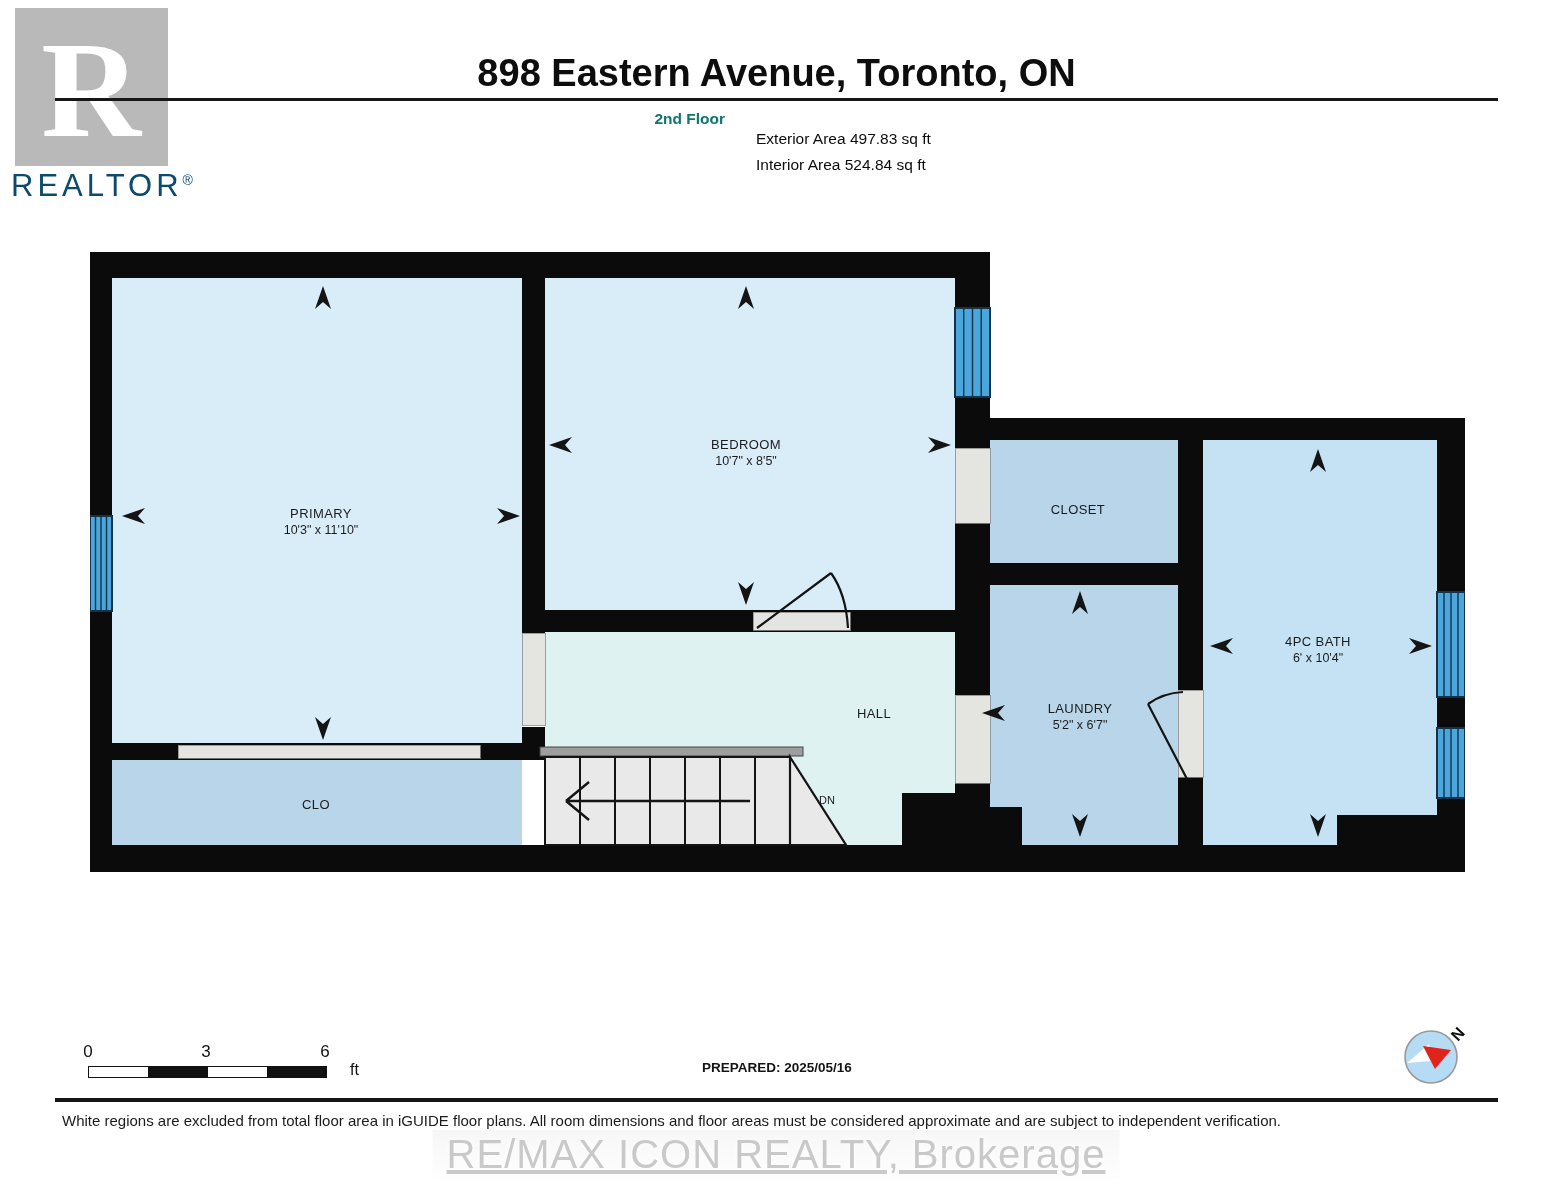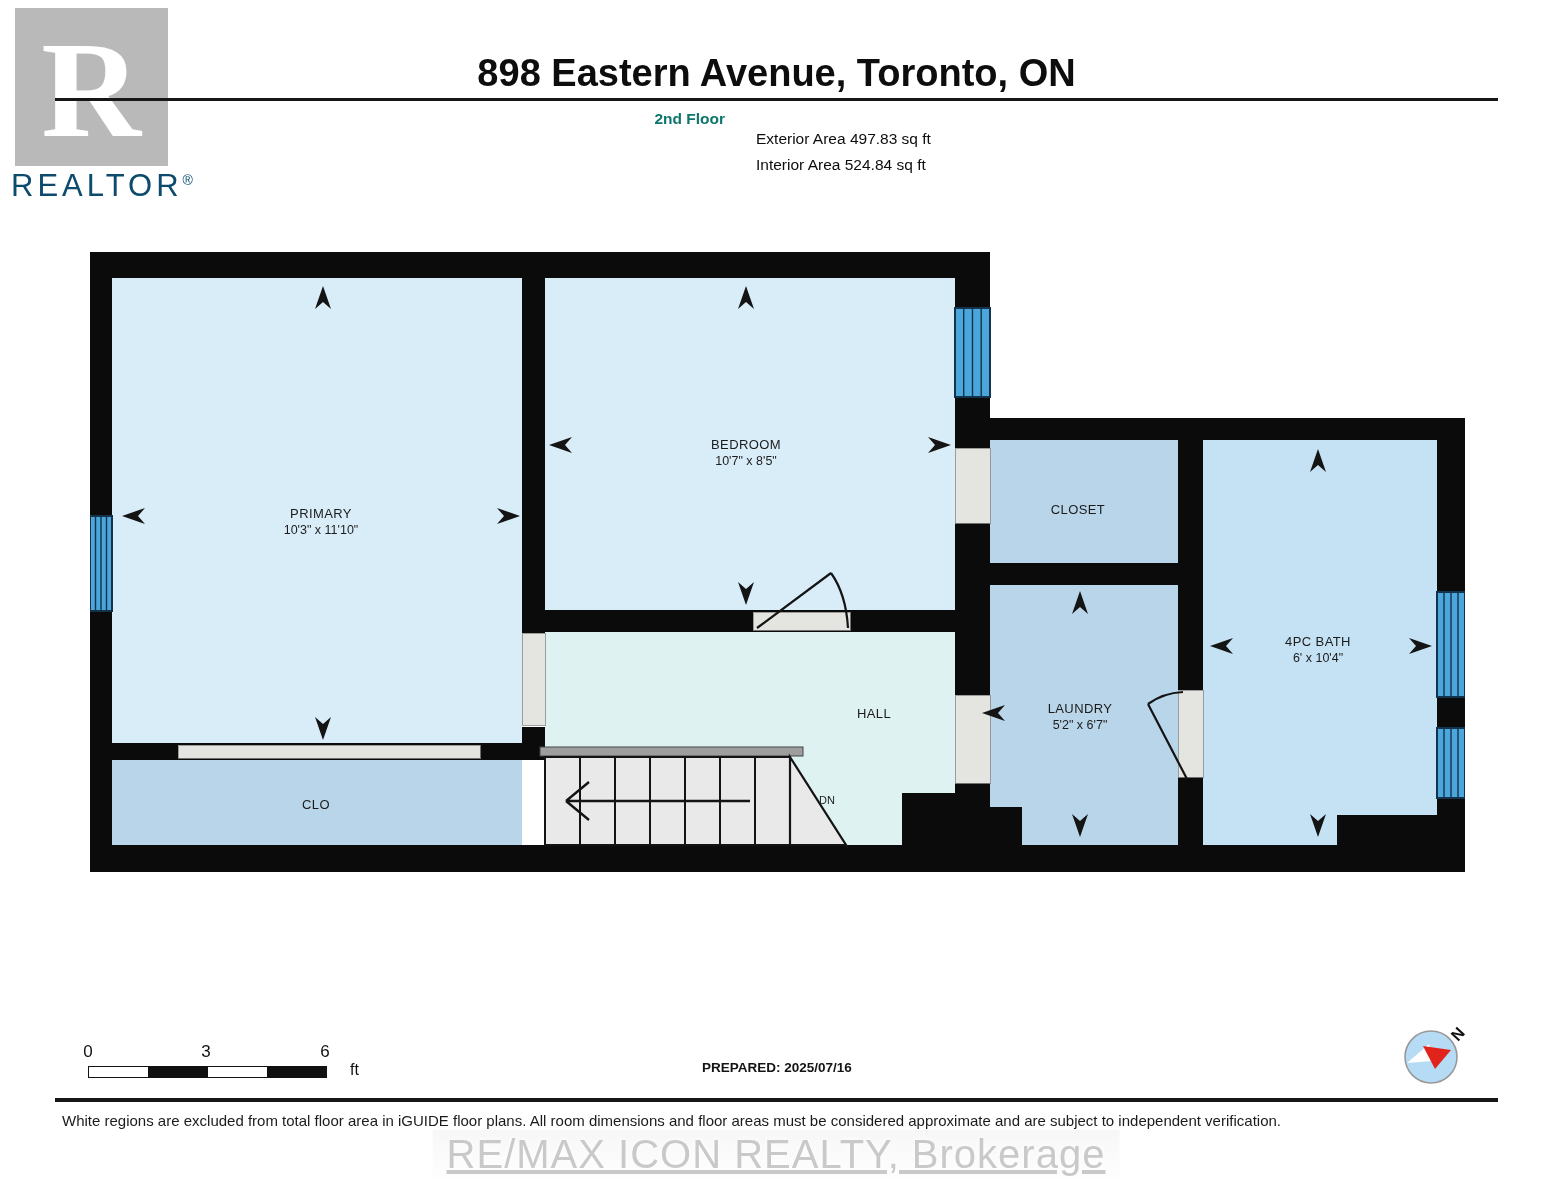--- a/index.html
+++ b/index.html
@@ -164,21 +164,21 @@
 <div class="abs scale-num" style="left:206px">3</div>
 <div class="abs scale-num" style="left:325px">6</div>
 <div class="abs scale-bar">
   <span class="seg-w"></span>
     <span class="seg-b"></span>
     <span class="seg-w"></span>
     <span class="seg-b"></span>
 </div>
 <div class="abs scale-unit">ft</div>
 
-<div class="abs prepared">PREPARED: 2025/07/16</div>
+<div class="abs prepared">PREPARED: 2025/05/16</div>
 
 <div class="abs compass">
   <svg width="70" height="66" viewBox="0 0 70 66">
     <circle cx="31" cy="33" r="26" fill="#b6dbf4" stroke="#999" stroke-width="1.6"></circle>
     <polygon points="7,39 29,20 31,37" fill="#ffffff"></polygon>
     <polygon points="23,22 51,26 35,45" fill="#e0241b"></polygon>
     <text x="58" y="18" font-size="16" font-weight="bold" fill="#111" transform="rotate(-48 58 18)">N</text>
   </svg>
 </div>
 

